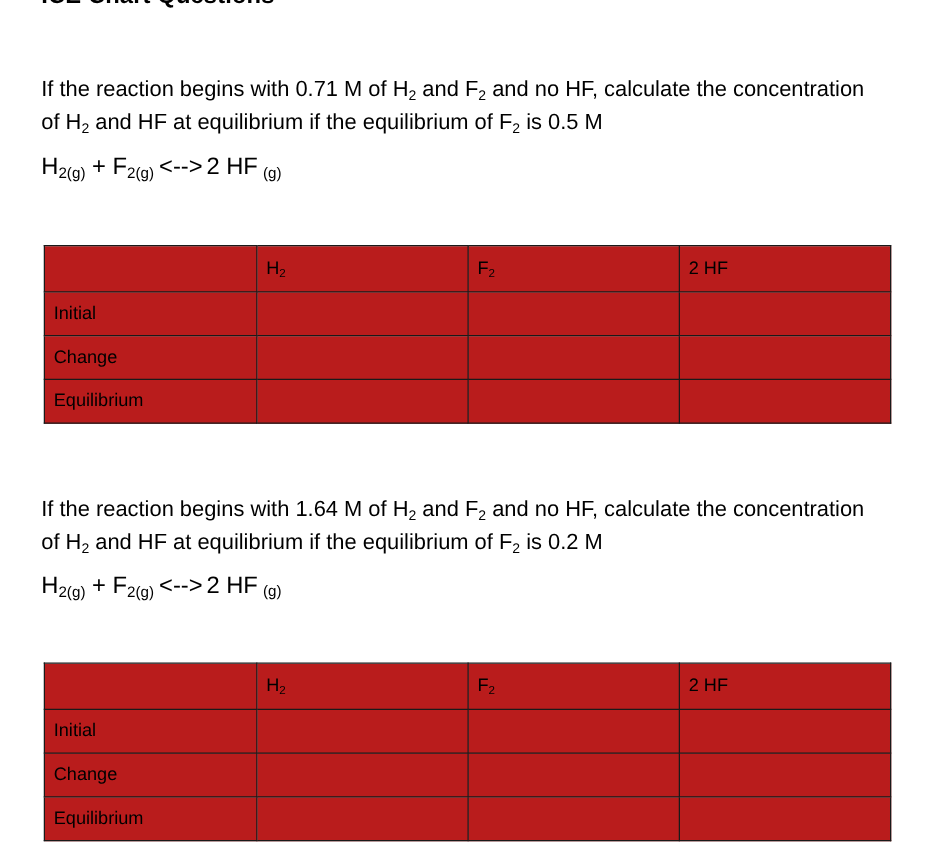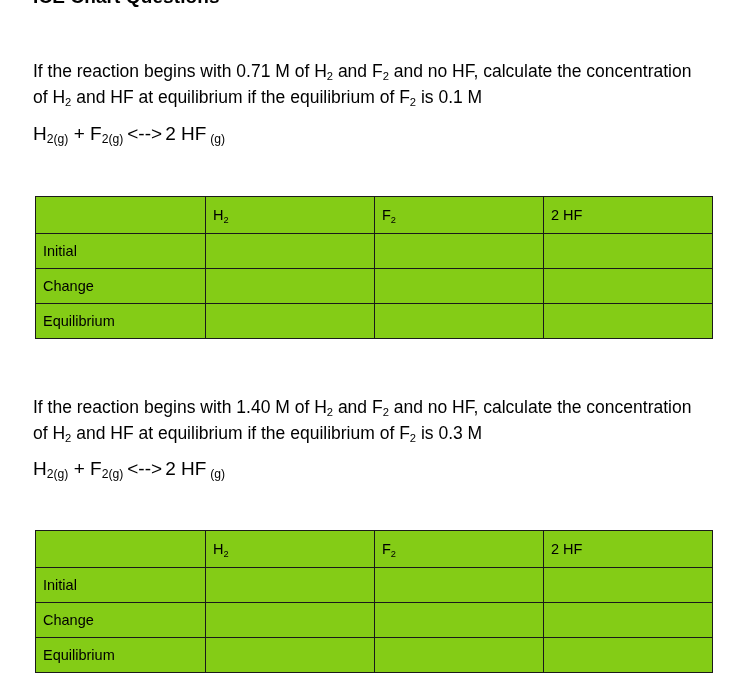--- a/index.html
+++ b/index.html
@@ -93,21 +93,21 @@
 
   .ice-table td,
   .ice-table th {
     border: 1.4px solid #1a1a1a;
     height: 34px;
     padding: 0 0 0 7px;
     text-align: left;
     vertical-align: middle;
     font-weight: normal;
     font-size: 14.5px;
-    background: #84cc16;
+    background: #b91c1c;
   }
   .ice-table col.c-label { width: 170px; }
   .ice-table col.c-sp    { width: 169px; }
 
   .ice-table thead td {
     height: 36px;
   }
   .row-label {
     font-size: 14.5px;
     margin-left: 31px;
@@ -117,21 +117,21 @@
   }
 </style>
 </head>
 <body>
 
 <div class="page">
 
   <div class="doc-title">ICE Chart Questions</div>
 
   <p class="question q1">
-    <span>If the reaction begins with 0.71 M of H</span><sub>2</sub><span> and F</span><sub>2</sub><span> and no HF, calculate the concentration of H</span><sub>2</sub><span> and HF at equilibrium if the equilibrium of F</span><sub>2</sub><span> is 0.1 M</span>
+    <span>If the reaction begins with 0.71 M of H</span><sub>2</sub><span> and F</span><sub>2</sub><span> and no HF, calculate the concentration of H</span><sub>2</sub><span> and HF at equilibrium if the equilibrium of F</span><sub>2</sub><span> is 0.5 M</span>
   </p>
 
   <div class="equation eq1">
     <span>H</span><span class="eq-state">2(g)</span>
     <span>+</span>
     <span>F</span><span class="eq-state">2(g)</span><span class="arrow">&lt;--&gt;</span><span>2 HF</span><span class="eq-state-spaced">(g)</span>
   </div>
 
   <table class="ice-table t1">
     <colgroup>
@@ -164,21 +164,21 @@
       <tr>
         <td class="row-label">Equilibrium</td>
         <td class="cell-empty"></td>
         <td class="cell-empty"></td>
         <td class="cell-empty"></td>
       </tr>
     </tbody>
   </table>
 
   <p class="question q2">
-    <span>If the reaction begins with 1.40 M of H</span><sub>2</sub><span> and F</span><sub>2</sub><span> and no HF, calculate the concentration of H</span><sub>2</sub><span> and HF at equilibrium if the equilibrium of F</span><sub>2</sub><span> is 0.3 M</span>
+    <span>If the reaction begins with 1.64 M of H</span><sub>2</sub><span> and F</span><sub>2</sub><span> and no HF, calculate the concentration of H</span><sub>2</sub><span> and HF at equilibrium if the equilibrium of F</span><sub>2</sub><span> is 0.2 M</span>
   </p>
 
   <div class="equation eq2">
     <span>H</span><span class="eq-state">2(g)</span>
     <span>+</span>
     <span>F</span><span class="eq-state">2(g)</span><span class="arrow">&lt;--&gt;</span><span>2 HF</span><span class="eq-state-spaced">(g)</span>
   </div>
 
   <table class="ice-table t2">
     <colgroup>

